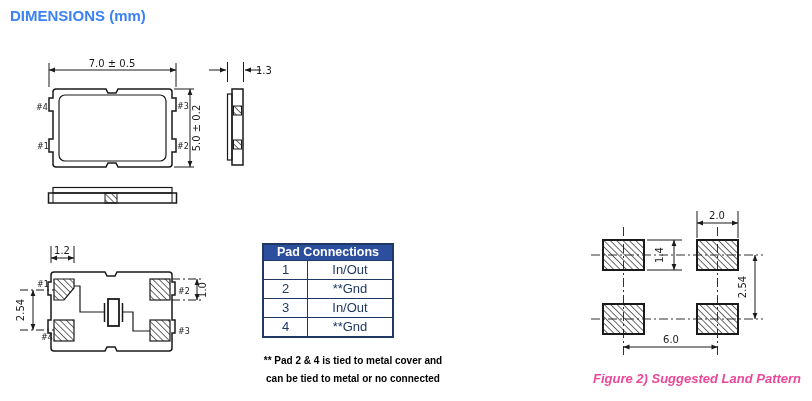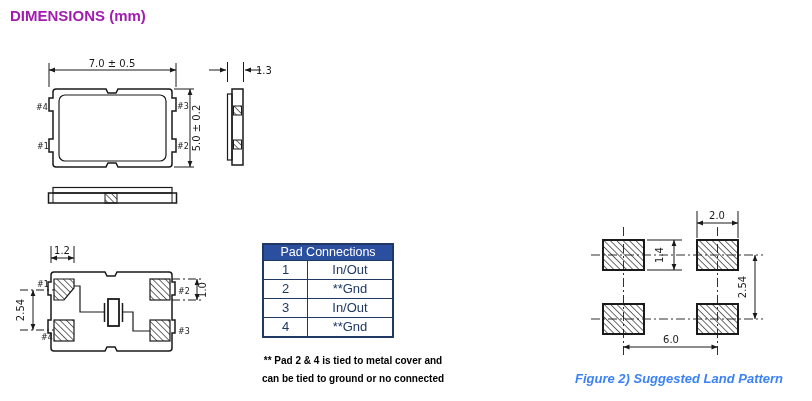--- a/index.html
+++ b/index.html
@@ -2,53 +2,53 @@
 <html><head>
 <meta charset="utf-8">
 <style>
   html,body{margin:0;padding:0;}
   body{
     width:812px;height:401px;position:relative;background:#ffffff;
     font-family:"Liberation Sans", sans-serif;overflow:hidden;
   }
   .abs{position:absolute;}
   #page-title{
-    left:10px;top:7px;font-size:15px;font-weight:bold;color:#a21caf;
+    left:10px;top:7px;font-size:15px;font-weight:bold;color:#3b82f6;
     letter-spacing:0px;
   }
   svg text{
     font-family:"DejaVu Sans","Liberation Sans",sans-serif;
     fill:#1a1a1a;
   }
   .dim-label{font-size:10px;}
   .pad-label{font-size:8px;}
   
   #pad-table{
     left:262px;top:243px;width:128px;
     border:2px solid #1f3864;background:#fff;
     font-size:13px;color:#1f3864;
   }
   #pad-table .hdr{
-    background:#2b4f9e;color:#ffffff;font-weight:normal;
+    background:#2b4f9e;color:#ffffff;font-weight:bold;
     text-align:center;font-size:12.5px;height:15px;line-height:15px;
   }
   #pad-table .row{
     display:grid;grid-template-columns:44px 1fr;
     border-top:1.5px solid #1f3864;
   }
   #pad-table .cell{
     text-align:center;height:18px;line-height:18px;
   }
   #pad-table .cell.pad{border-right:1.5px solid #1f3864;}
   #note{
     left:237px;top:352px;width:232px;text-align:center;
     font-size:10px;font-weight:bold;color:#000;line-height:17.5px;
   }
   #figure-caption{
-    left:575px;top:371px;font-size:13px;font-weight:bold;font-style:italic;color:#3b82f6;
+    left:593px;top:371px;font-size:13px;font-weight:bold;font-style:italic;color:#ec4899;
   }
 </style>
 </head>
 <body>
 
 <div class="abs" id="page-title">DIMENSIONS (mm)</div>
 
 <svg class="abs" style="left:0;top:0" width="812" height="401" viewBox="0 0 812 401">
   <defs>
     <pattern id="hatch" width="4.5" height="4.5" patternUnits="userSpaceOnUse" patternTransform="rotate(-45)">
@@ -222,16 +222,16 @@
     <div class="cell">In/Out</div>
   </div>
   <div class="row">
     <div class="cell pad">4</div>
     <div class="cell">**Gnd</div>
   </div>
 </div>
 
 <div class="abs" id="note">
   <div>** Pad 2 &amp; 4 is tied to metal cover and</div>
-  <div>can be tied to ground or no connected</div>
+  <div>can be tied to metal or no connected</div>
 </div>
 
 <div class="abs" id="figure-caption">Figure 2) Suggested Land Pattern</div>
 
 </body></html>

